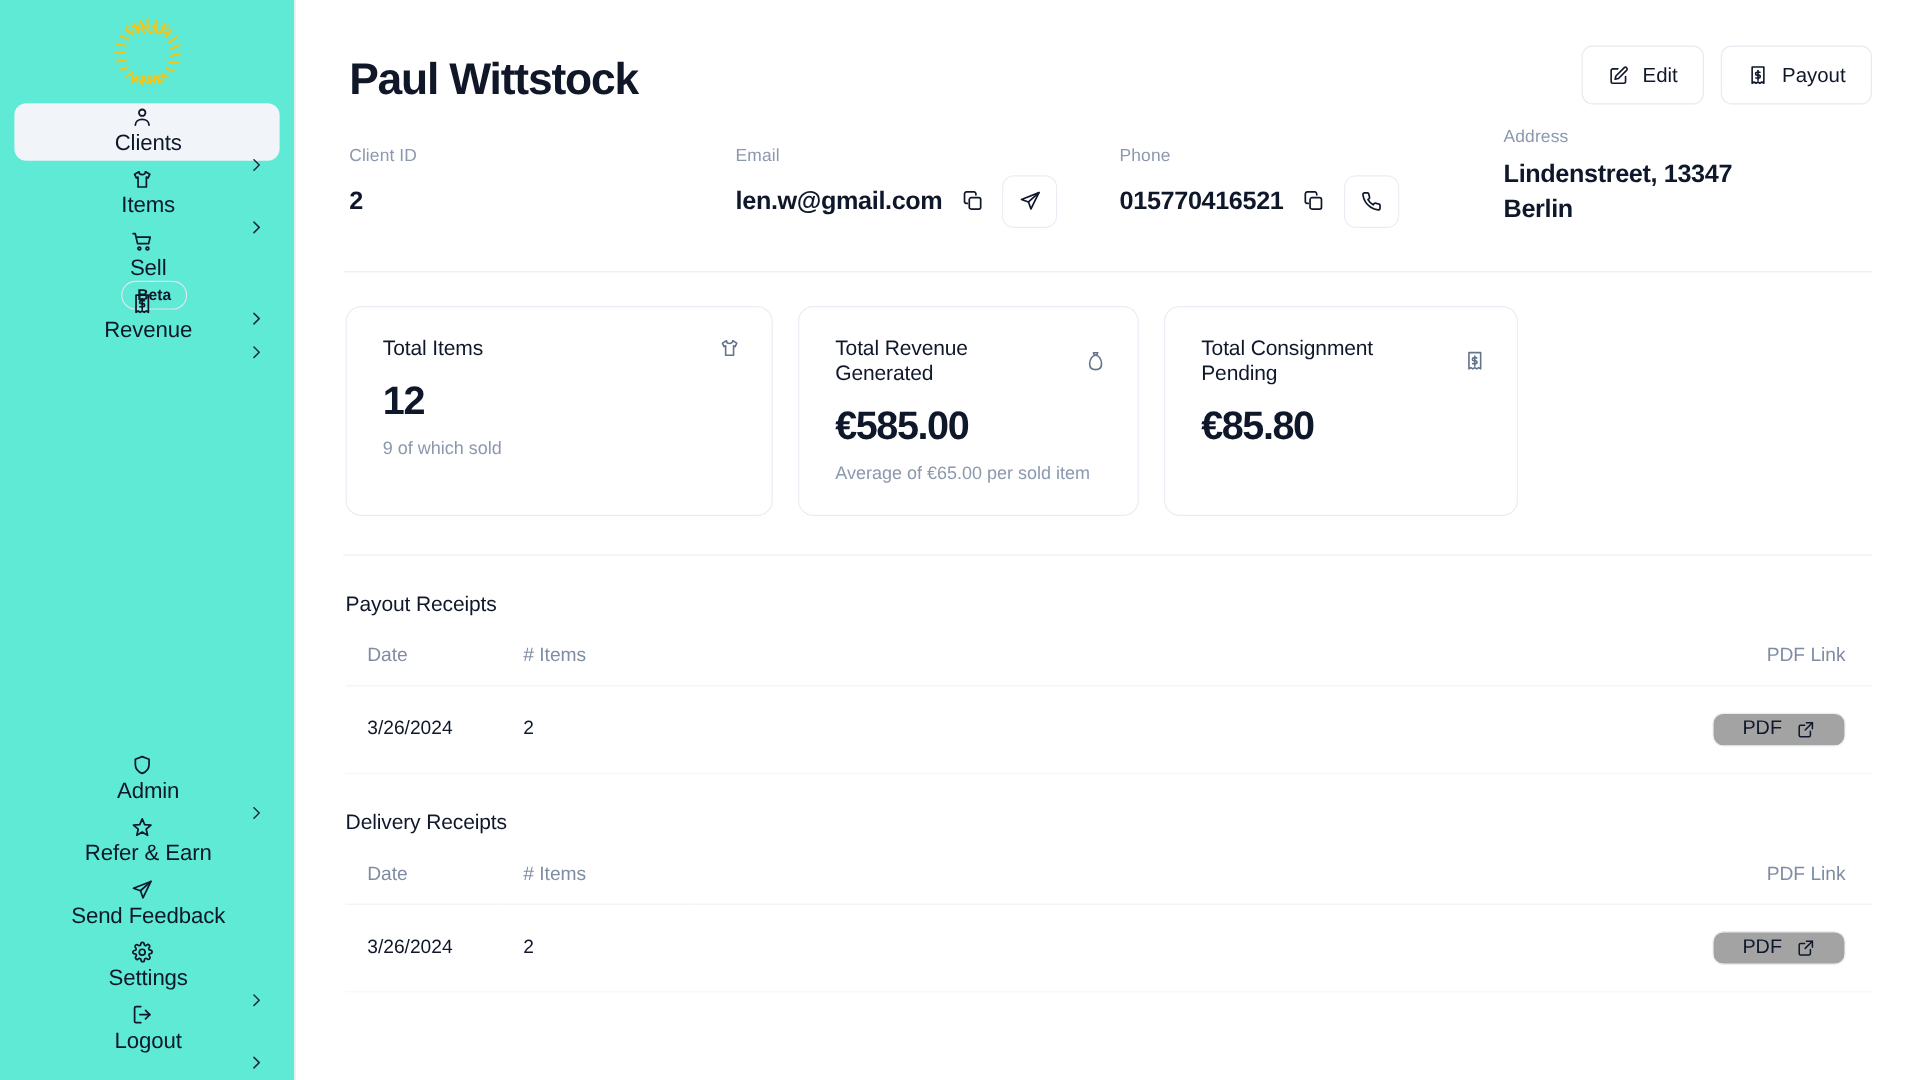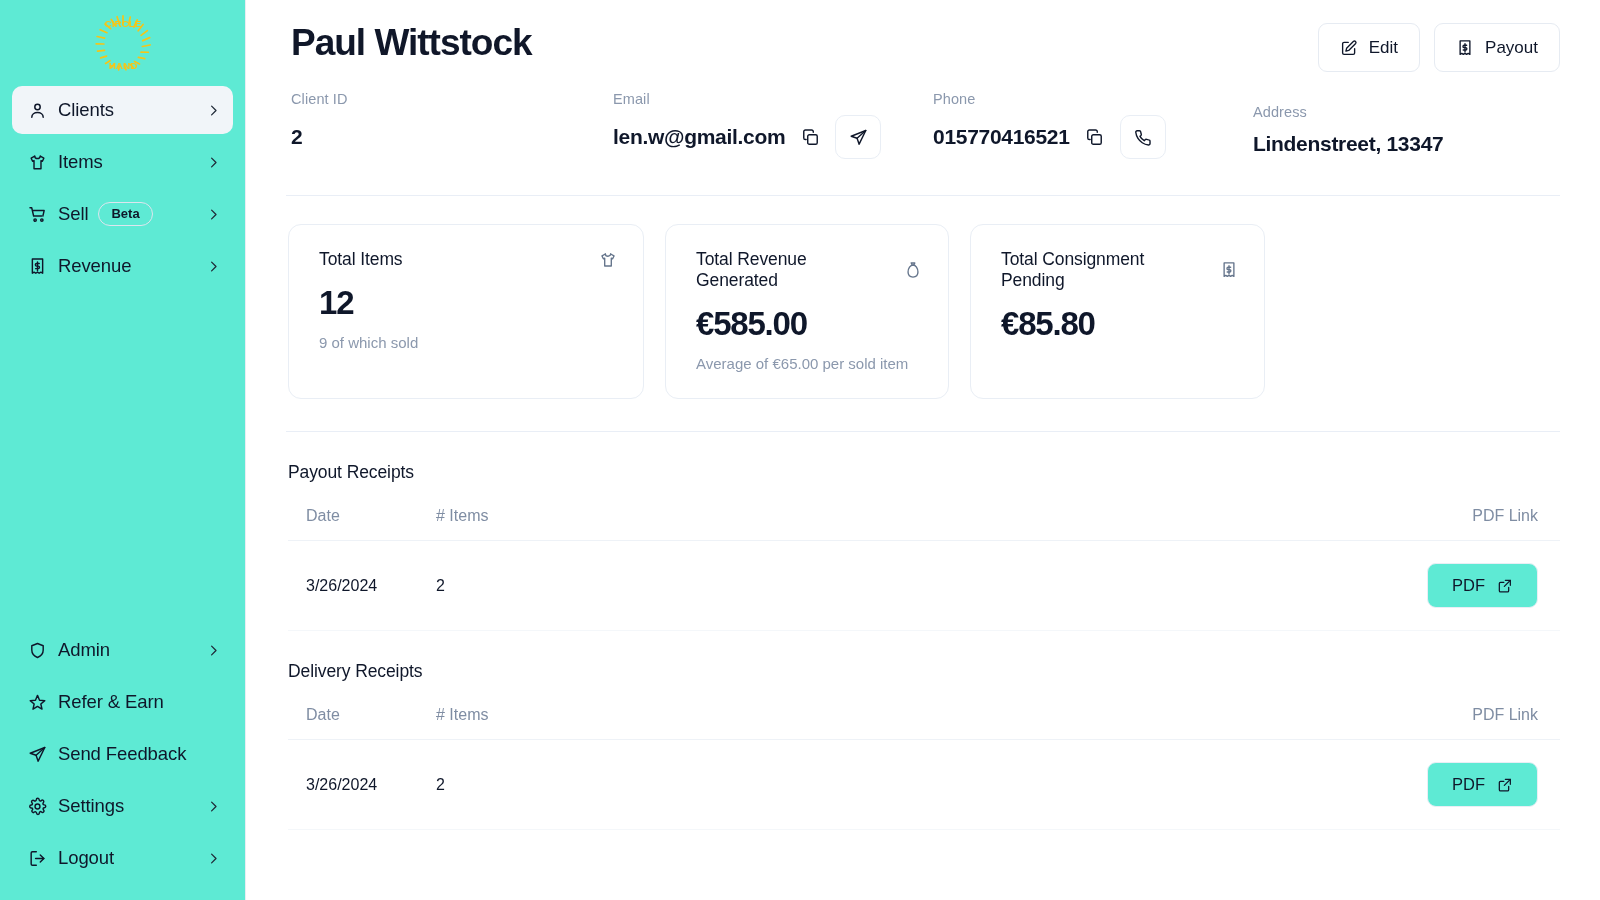--- a/index.html
+++ b/index.html
@@ -25,21 +25,21 @@
   }
   .logo { width: 66px; height: 66px; display:block; }
 
   .nav-top { padding: 0 12px; display: flex; flex-direction: column; gap: 4px; }
   .nav-bottom { padding: 0 12px 18px 12px; display: flex; flex-direction: column; gap: 4px; margin-top: auto; }
 
   .nav-item {
     display: flex; align-items: center;
     height: 48px; border-radius: 10px;
     padding: 0 12px 0 14px;
-    cursor: pointer; position: relative;
+    cursor: pointer; position: relative; flex-direction: column;
   }
   .nav-item.active { background: #f1f5f9; }
   .nav-ico {
     width: 22px; height: 22px; flex: 0 0 22px;
     display: flex; align-items: center; justify-content: center;
     color: #0f172a; margin-right: 10px;
   }
   .nav-ico svg { width: 19px; height: 19px; display: block; }
   .nav-label { font-size: 18.5px; color: #0f172a; letter-spacing: -0.1px; }
   .beta-badge {
@@ -48,22 +48,22 @@
     font-size: 13px; font-weight: bold; color: #0f172a;
     padding: 4px 12px 5px 12px; line-height: 1;
   }
   .chev { margin-left: auto; color: #1f2937; display: flex; align-items:center; }
   .chev svg { width: 15px; height: 15px; display:block; }
 
   
   .main { flex: 1; height: 900px; overflow: hidden; padding: 0 40px 0 40px; position: relative; }
 
   .page-head {
-    display: flex; align-items: center; justify-content: space-between;
-    padding-top: 15px;
+    display: flex; align-items: flex-end; justify-content: space-between;
+    padding-top: 30px;
     gap: 17px;
   }
   .page-title {
     font-size: 37px; font-weight: bold; letter-spacing: -1px; color: #101729;
     line-height: 1.1; padding-left: 5px;
   }
   .head-actions { display: flex; gap: 14px; padding-top: 8px; }
   .btn-outline {
     display: inline-flex; align-items: center; gap: 11px;
     height: 49px; padding: 0 21px;
@@ -133,22 +133,22 @@
   }
   table.rt th.pdfcol, table.rt td.pdfcol { text-align: right; padding-right: 22px; }
   table.rt td {
     font-size: 16px; color: #0f172a; padding: 22px 0 22px 18px;
     border-bottom: 1px solid #f4f7fa; vertical-align: middle;
   }
   .col-date { width: 130px; }
   .col-items { width: 160px; }
   .btn-pdf {
     display: inline-flex; align-items: center; gap: 12px;
-    height: 45px; padding: 0 24px;
-    border: 1px solid #e9eef5; border-radius: 9px; background: #5eead4;
+    height: 28px; padding: 0 24px;
+    border: 1px solid #e9eef5; border-radius: 9px; background: #a3a3a3;
     font-size: 16.5px; color: #0f172a; cursor: pointer; font-family: inherit;
   }
   .btn-pdf svg { width: 16px; height: 16px; display:block; }
 </style>
 </head>
 <body>
 
 <div class="app">
 
   <aside class="sidebar">
@@ -401,20 +401,21 @@
               </svg>
             </span>
           </button>
         </div>
       </div>
 
       <div class="info-col c-addr">
         <div class="info-label">Address</div>
         <div class="addr-block">
           <div class="info-value addr">Lindenstreet, 13347</div>
+          <div class="info-value addr">Berlin</div>
         </div>
       </div>
     </div>
 
     <div class="divider"></div>
 
     <div class="cards">
 
       <div class="card c1">
         <div class="card-head">

